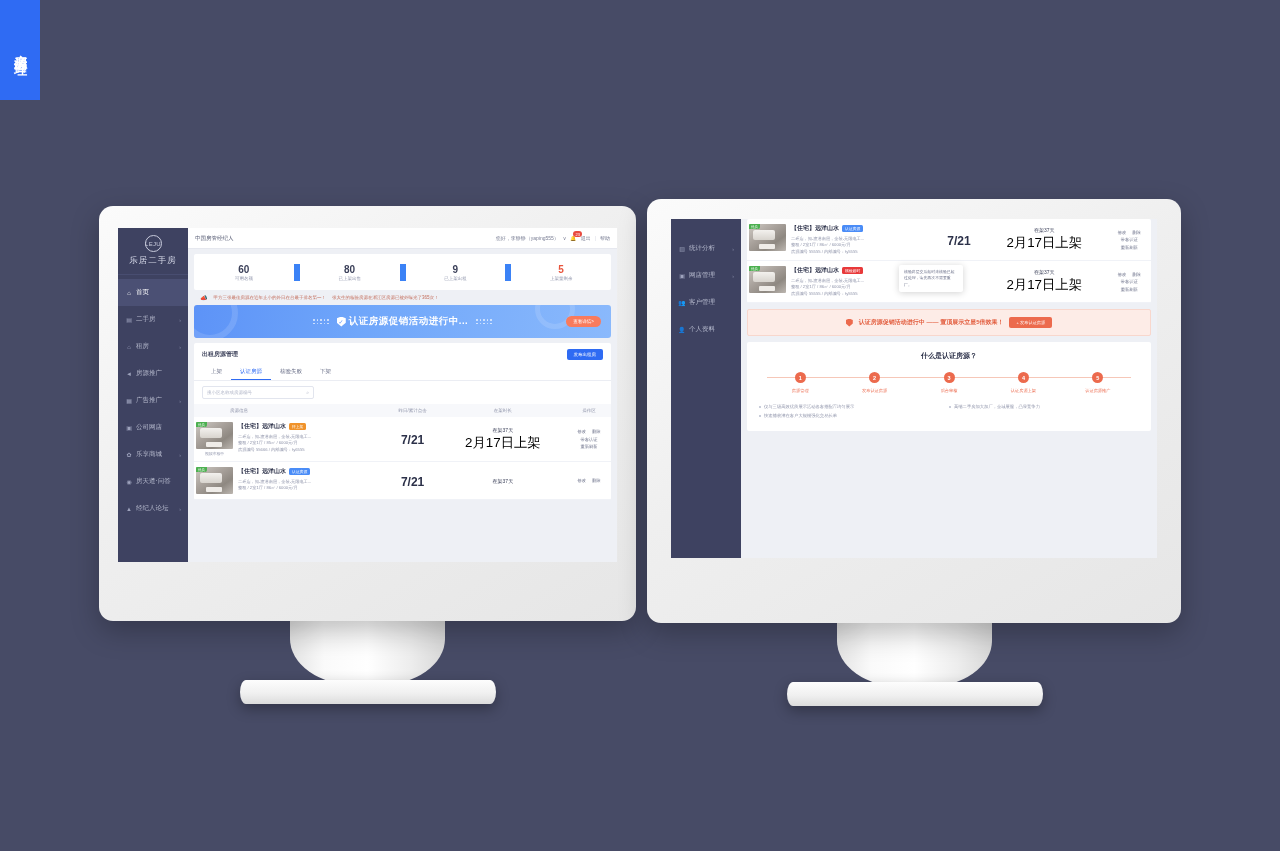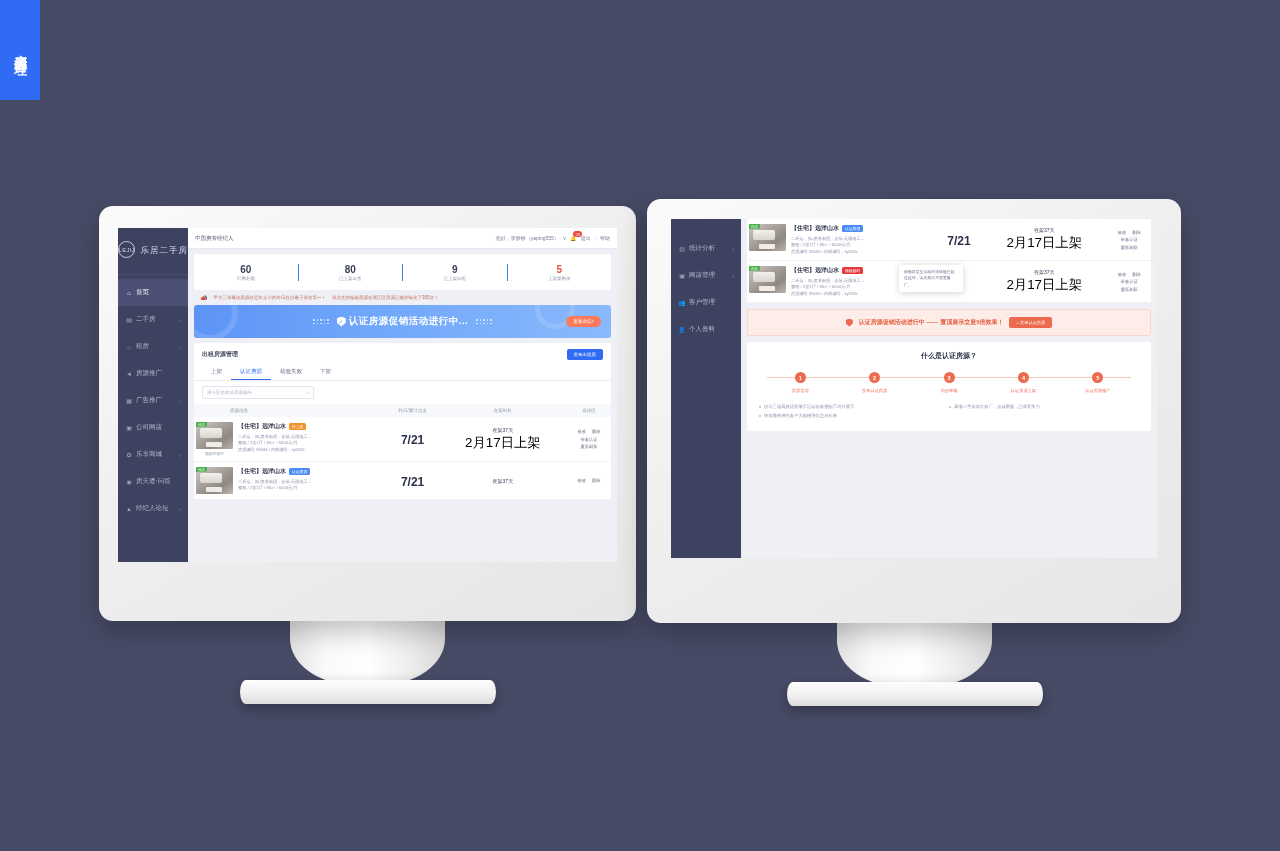--- a/index.html
+++ b/index.html
@@ -62,22 +62,22 @@
   #monitor2 { left: 647px; top: 199px; }
   #monitor2 .bezel { width: 534px; height: 424px; }
   #monitor2 .screen { left: 24px; top: 20px; width: 486px; height: 339px; }
   #monitor2 .neck { left: 190px; width: 155px; height: 66px; top: 422px; }
   #monitor2 .foot { left: 140px; top: 483px; width: 256px; height: 24px; }
 
   
   .app { display: flex; width: 100%; height: 100%; background: #eef0f5; }
   .sidebar { background: #3e4261; flex: 0 0 70px; color: #c9ccdd; }
   .logo-wrap {
-    height: 47px; display: flex; flex-direction: row;
-    align-items: center; justify-content: space-between;
+    height: 47px; display: flex; flex-direction: column;
+    align-items: center; justify-content: center;
     border-bottom: 1px solid #484d70;
   }
   .logo-circle {
     width: 17px; height: 17px; border-radius: 50%;
     border: 1.4px solid #c9ccdd;
     display: flex; align-items: center; justify-content: center;
     font-size: 6px; color: #c9ccdd; letter-spacing: .3px;
     margin-bottom: 3px;
   }
   .logo-text { font-size: 8.5px; color: #d6d9e8; letter-spacing: 1px; }
@@ -114,21 +114,21 @@
   }
   .sep { color: #d5d8e2; }
 
   .scrollarea { flex: 1; overflow: hidden; padding: 5px 6px 0 6px; }
 
   
   .stats {
     background: #fff; border-radius: 2px; display: flex;
     height: 36px; align-items: center;
   }
-  .stat { flex: 1; text-align: center; border-right: 1px solid #3b82f6; }
+  .stat { flex: 1; text-align: center; border-right: 6px solid #3b82f6; }
   .stat:last-child { border-right: none; }
   .stat-num { font-size: 10px; color: #3a3f58; font-weight: bold; line-height: 1.1; }
   .stat.warn .stat-num { color: #e8553d; }
   .stat-label { font-size: 4.5px; color: #9297ad; margin-top: 1px; }
 
   .notice {
     display: flex; align-items: center; gap: 6px;
     padding: 4px 6px; font-size: 4.5px; color: #c46e5c;
   }
   .notice .horn { color: #e8553d; font-size: 6px; }

